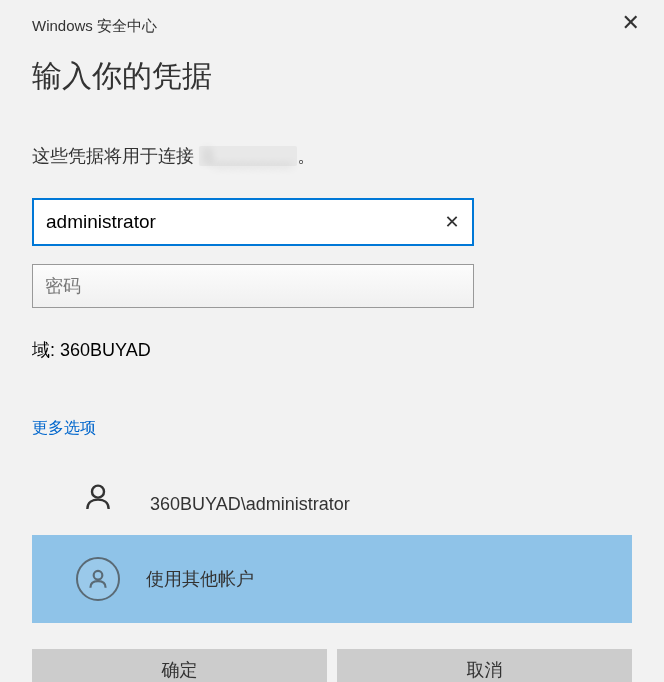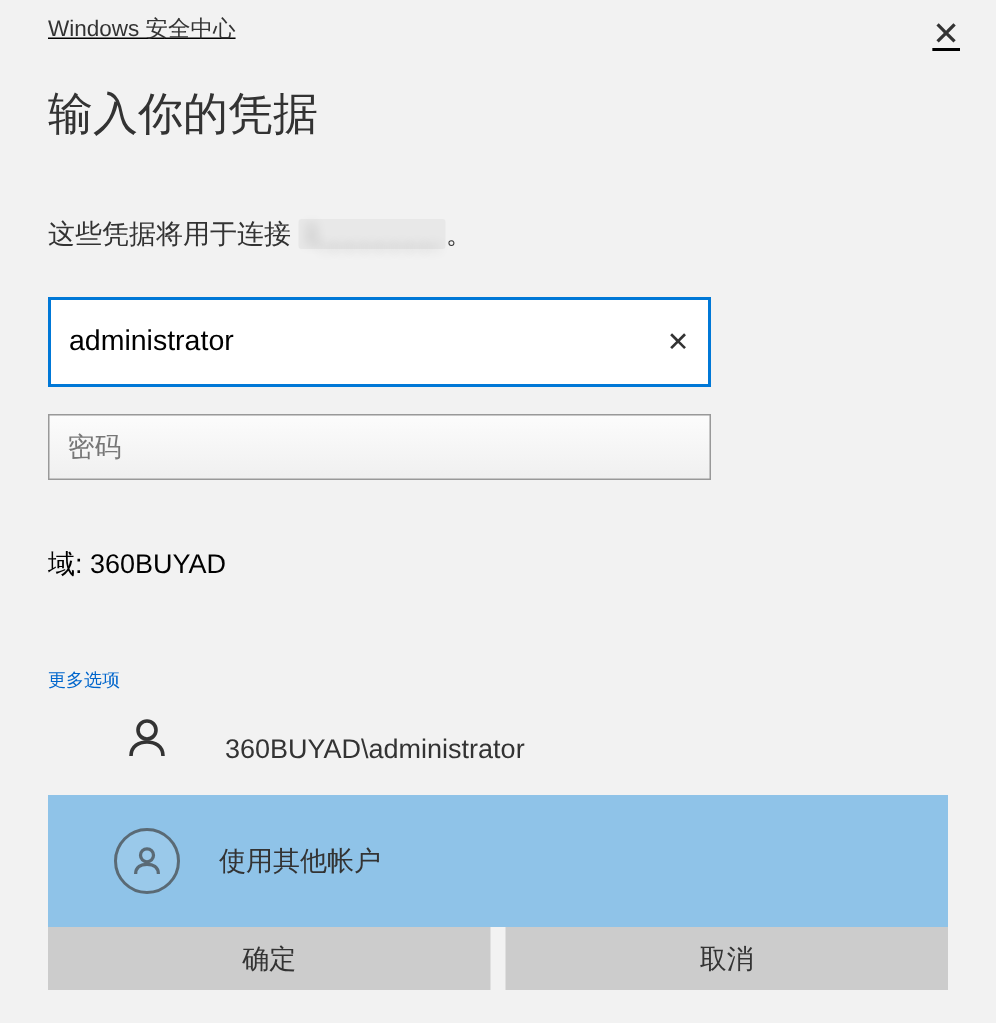--- a/index.html
+++ b/index.html
@@ -10,23 +10,22 @@
     body {
       font-family: "Microsoft YaHei", "Segoe UI", sans-serif;
       background: #f2f2f2;
       width: 664px;
       height: 682px;
       position: relative;
     }
     .titlebar {
       display: flex;
       justify-content: space-between;
-      align-items: flex-start;
+      align-items: flex-end;
       padding: 10px 18px 6px 32px;
-      text-decoration: underline;
     }
     .titlebar-text {
       font-size: 15px;
       color: #333;
     }
     .close-btn {
       font-size: 22px;
       font-weight: 300;
       cursor: pointer;
       padding: 0 6px;
@@ -51,21 +50,21 @@
       background: #e8e8e8;
       color: transparent;
       text-shadow: 0 0 8px rgba(0,0,0,0.3);
       border-radius: 2px;
       padding: 0 4px;
       user-select: none;
     }
     .username-field {
       position: relative;
       width: 442px;
-      height: 60px;
+      height: 48px;
       border: 2px solid #0078d7;
       background: #fff;
       display: flex;
       align-items: center;
       margin-bottom: 18px;
     }
     .username-input {
       border: none;
       outline: none;
       font-size: 19px;
@@ -84,44 +83,45 @@
       font-size: 18px;
       color: #333;
     }
     .password-field {
       width: 442px;
       height: 44px;
       border: 1px solid #999;
       background: linear-gradient(to bottom, #fcfcfc, #f0f0f0);
       display: flex;
       align-items: center;
-      margin-bottom: 44px;
+      margin-bottom: 30px;
     }
     .password-input {
       border: none;
       outline: none;
       font-size: 18px;
       padding: 0 12px;
       flex: 1;
       height: 100%;
       background: transparent;
       color: #666;
     }
     .password-input::placeholder {
       color: #777;
     }
     .domain-text {
       font-size: 18px;
       color: #000000;
       margin-bottom: 56px;
     }
     .more-options {
-      font-size: 12px;
+      font-size: 16px;
       color: #0066cc;
       cursor: pointer;
+      margin-bottom: 28px;
       display: inline-block;
     }
     .account-row {
       display: flex;
       align-items: flex-end;
       padding: 12px 0 12px 48px;
       margin-bottom: 8px;
     }
     .account-icon {
       width: 36px;
@@ -137,20 +137,21 @@
     }
     .account-label {
       font-size: 18px;
       color: #333;
     }
     .account-row-selected {
       background: #8fc3e8;
       display: flex;
       align-items: center;
       padding: 22px 0 22px 44px;
+      margin-bottom: 26px;
     }
     .account-circle {
       width: 44px;
       height: 44px;
       border-radius: 50%;
       border: 2px solid #5a6a75;
       display: flex;
       align-items: center;
       justify-content: center;
       margin-right: 26px;

